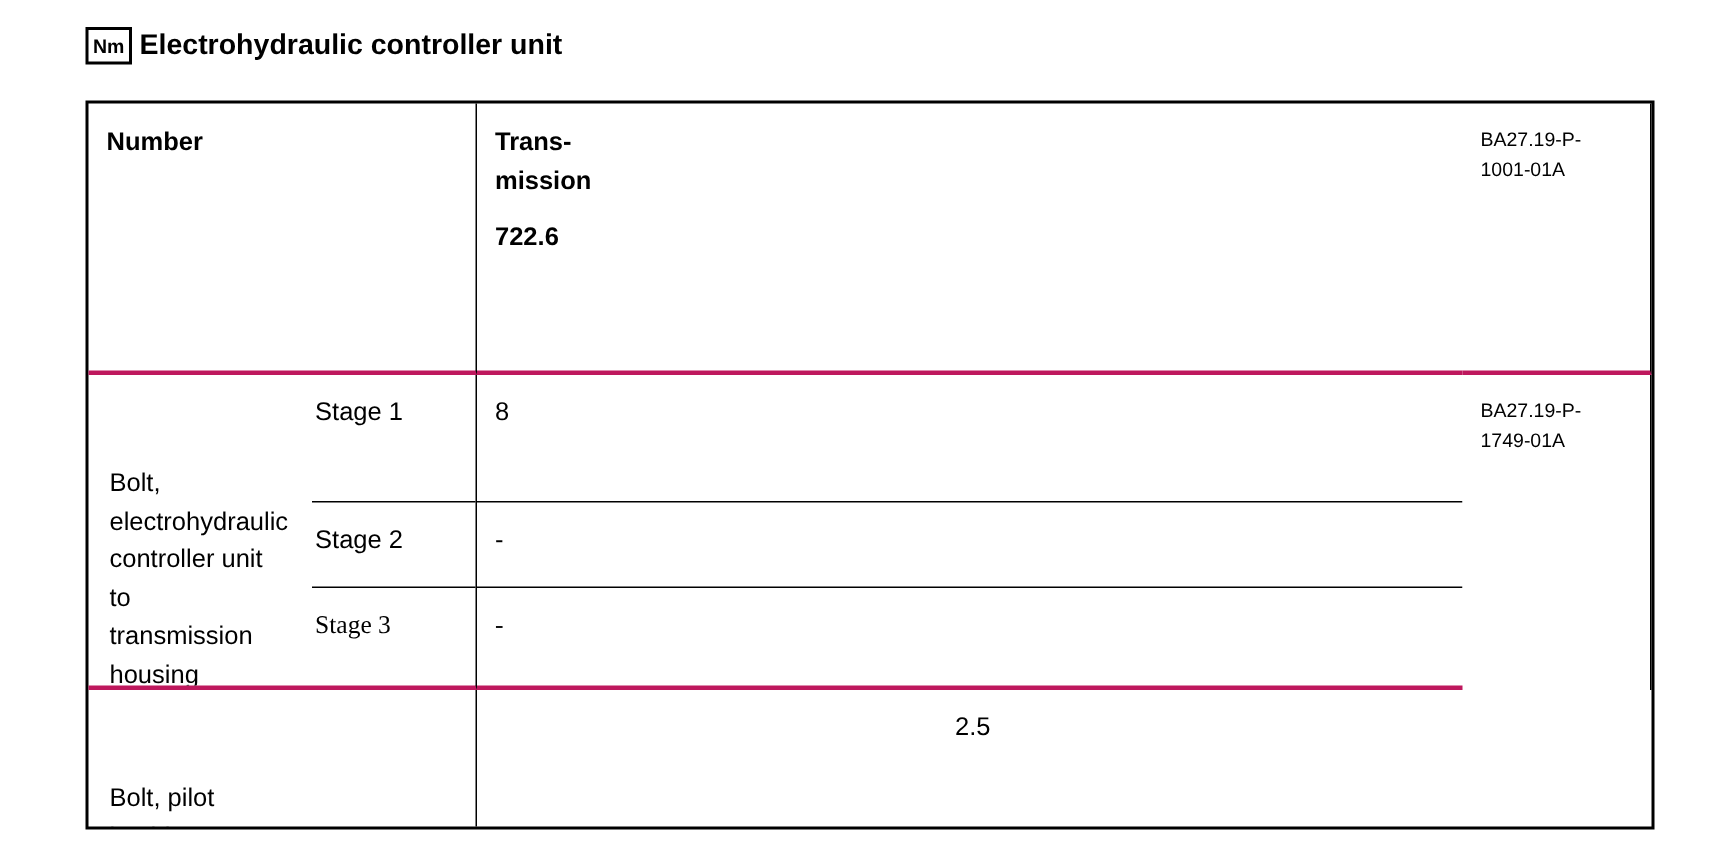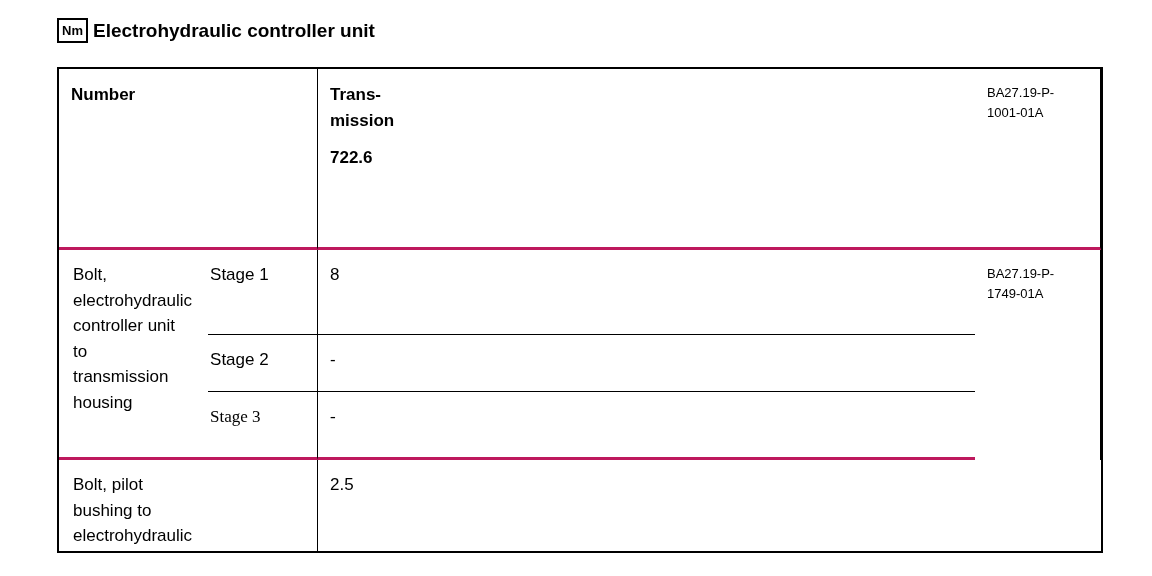--- a/index.html
+++ b/index.html
@@ -77,20 +77,21 @@
   .number-cell {
     font-size: 13px;
     padding: 14px 26px 0 12px;
   }
 
   .desig-cell { display: flex; align-items: stretch; }
   .desig-text {
     flex: 1 1 auto;
     padding: 12px 16px 0 14px;
     white-space: pre-line;
+    margin-top: 47px;
   }
   .stage-col {
     flex: 0 0 200px;
     width: 200px;
     display: flex;
     flex-direction: column;
     text-align: right;
   }
   .stage-row {
     box-sizing: border-box;
@@ -105,21 +106,21 @@
   .h-sub3 { height: 65px; font-family: Liberation Serif, serif; }
 
   .value-cell {
     display: flex;
     flex-direction: column;
   }
   .value-row {
     box-sizing: border-box;
     padding: 12px 8px 0 12px;
   }
-  .value-single { padding: 12px 8px 0 12px; }
+  .value-single { padding: 12px 8px 0 12px; text-align: center; }
 </style>
 </head>
 <body>
 
 <div id="page">
 
   <div class="title-row">
     <span class="nm-box">Nm</span>
     <span class="page-title">Electrohydraulic controller unit</span>
   </div>

